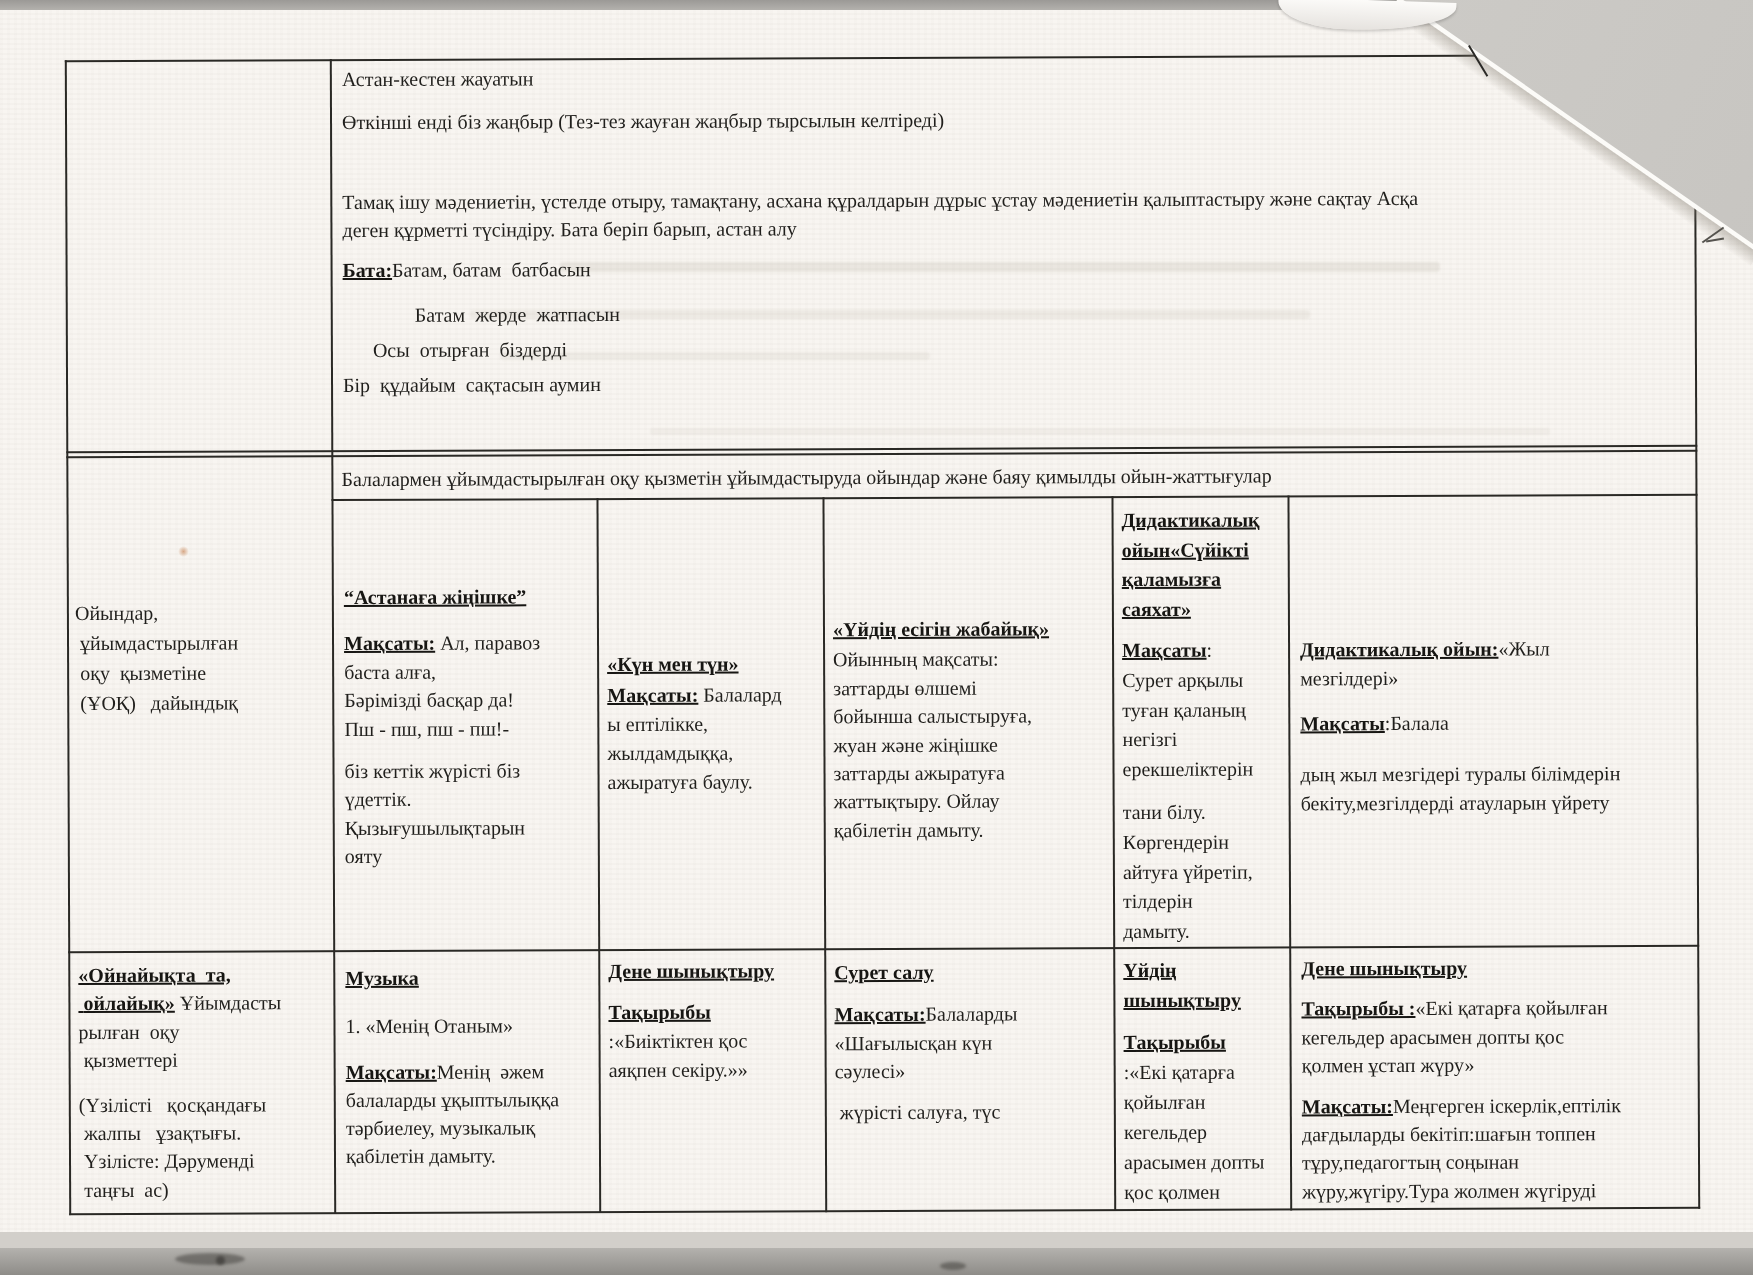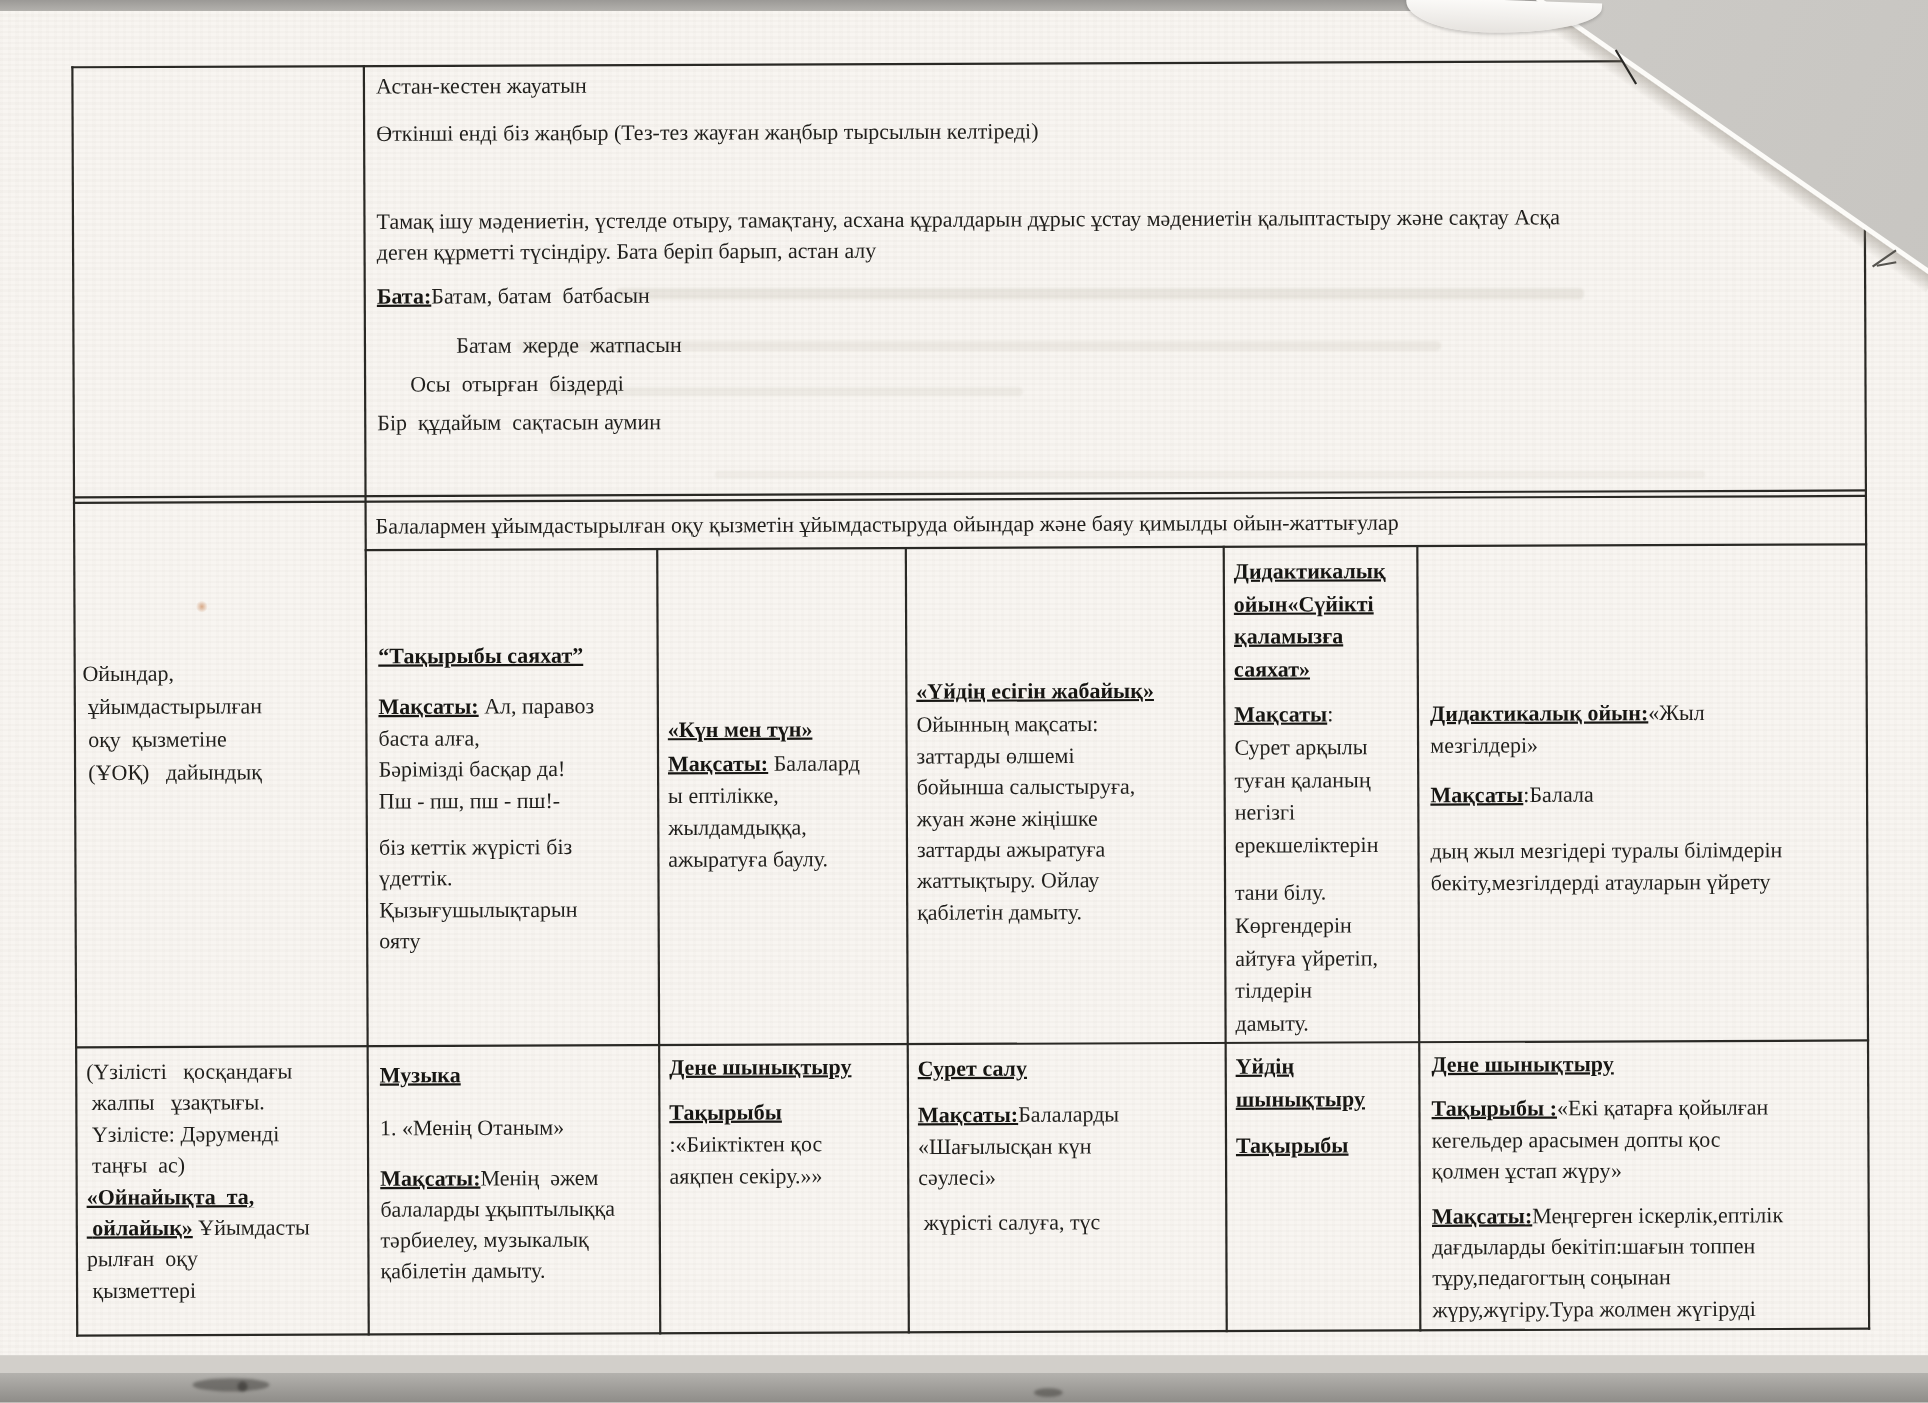--- a/index.html
+++ b/index.html
@@ -120,21 +120,21 @@
  ұйымдастырылған
  оқу  қызметіне
  (ҰОҚ)   дайындық</span></p>
     </div>
 
     <div class="cell banner">
       <p class="pg"><span>Балалармен ұйымдастырылған оқу қызметін ұйымдастыруда ойындар және баяу қимылды ойын-жаттығулар</span></p>
     </div>
 
     <div class="cell g-astana">
-      <p class="pg mb18"><b>“Тақырыбы саяхат”</b></p>
+      <p class="pg mb18"><b>“Астанаға жіңішке”</b></p>
       <p class="pg mb14"><b>Мақсаты:</b><span> Ал, паравоз
 баста алға,
 Бәрімізді басқар да!
 Пш - пш, пш - пш!-</span></p>
       <p class="pg"><span>біз кеттік жүрісті біз
 үдеттік.
 Қызығушылықтарын
 ояту</span></p>
     </div>
 
@@ -176,28 +176,28 @@
 
     <div class="cell g-zhyl">
       <p class="pg mb16"><b>Дидактикалық ойын:</b><span>«Жыл
 мезгілдері»</span></p>
       <p class="pg mb22"><b>Мақсаты</b><span>:Балала</span></p>
       <p class="pg"><span>дың жыл мезгідері туралы білімдерін
 бекіту,мезгілдерді атауларын үйрету</span></p>
     </div>
 
     <div class="cell a-left">
+      <p class="pg mb16"><b>«Ойнайықта  та,
+ ойлайық»</b><span> Ұйымдасты
+рылған  оқу
+ қызметтері</span></p>
       <p class="pg"><span>(Үзілісті   қосқандағы
  жалпы   ұзақтығы.
  Үзілісте: Дәруменді
  таңғы  ас)</span></p>
-      <p class="pg mb16"><b>«Ойнайықта  та,
- ойлайық»</b><span> Ұйымдасты
-рылған  оқу
- қызметтері</span></p>
     </div>
 
     <div class="cell a-muzyka">
       <p class="pg mb20"><b>Музыка</b></p>
       <p class="pg mb18"><span>1. «Менің Отаным»</span></p>
       <p class="pg"><b>Мақсаты:</b><span>Менің  әжем
 балаларды ұқыптылыққа
 тәрбиелеу, музыкалық
 қабілетін дамыту.</span></p>
     </div>
@@ -213,21 +213,26 @@
       <p class="pg mb14"><b>Сурет салу</b></p>
       <p class="pg mb12"><b>Мақсаты:</b><span>Балаларды
 «Шағылысқан күн
 сәулесі»</span></p>
       <p class="pg"><span> жүрісті салуға, түс</span></p>
     </div>
 
     <div class="cell a-dene2">
       <p class="pg mb12"><b>Үйдің
 шынықтыру</b></p>
-      <p class="pg"><b>Тақырыбы</b></p>
+      <p class="pg"><b>Тақырыбы</b><span>
+:«Екі қатарға
+қойылған
+кегельдер
+арасымен допты
+қос қолмен</span></p>
     </div>
 
     <div class="cell a-dene3">
       <p class="pg mb12"><b>Дене шынықтыру</b></p>
       <p class="pg mb12"><b>Тақырыбы :</b><span>«Екі қатарға қойылған
 кегельдер арасымен допты қос
 қолмен ұстап жүру»</span></p>
       <p class="pg"><b>Мақсаты:</b><span>Меңгерген іскерлік,ептілік
 дағдыларды бекітіп:шағын топпен
 тұру,педагогтың соңынан

